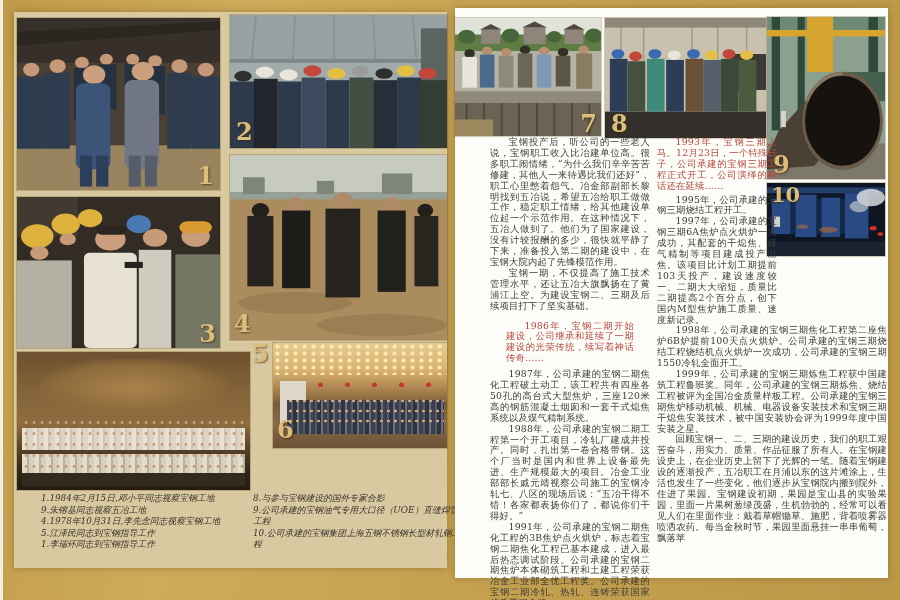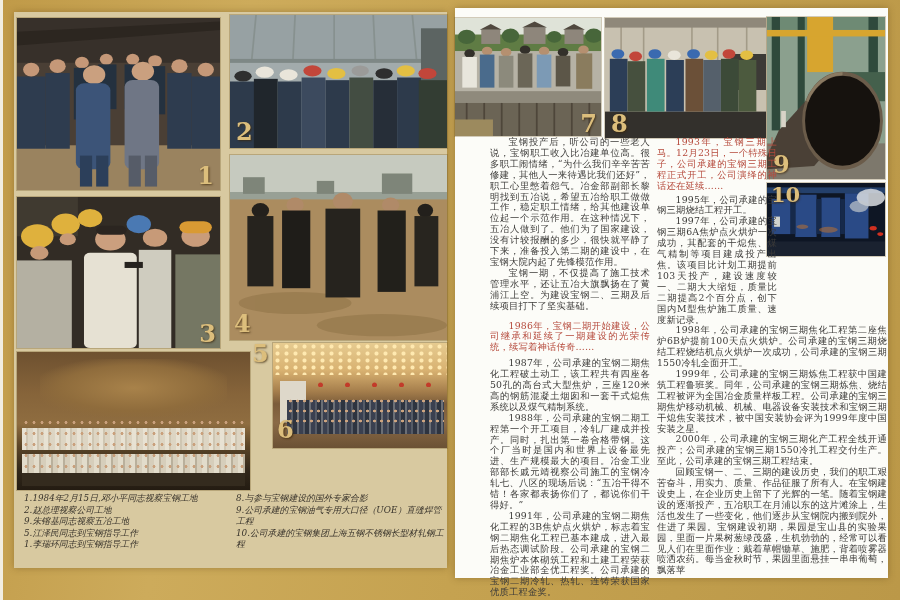--- a/index.html
+++ b/index.html
@@ -29,25 +29,25 @@
   .p10{left:312px;top:175px;width:118px;height:73px;}
   .num5-free{left:238px;top:330px;}
   
   .col{position:absolute;color:#3c3b39;font-size:9.3px;line-height:10.9px;
     text-align:justify;letter-spacing:.2px;}
   .col1{left:35px;top:129px;width:160px;}
   .col2{left:202px;top:129px;width:230px;}
   .float-spacer{float:right;width:110px;height:170px;}
   .para{text-indent:2em;margin:0;}
   .para.red{color:#b5493b;font-weight:normal;}
-  .para.red1986{margin:9px 0 5px;}
+  .para.red1986{margin:9px 16px 5px;}
   .para.red1993{margin:0 0 3px;}
   
   .captions{position:absolute;top:481px;font-size:8.8px;line-height:11.6px;
-    font-style:italic;color:#38332b;}
+    font-style:italic;color:#38332b;margin-left:17px;}
   .cap-left{left:10px;width:202px;}
   .cap-right{left:222px;width:212px;}
   .cap{margin:0;}
   
   .p5{background:linear-gradient(180deg,#6e5130 0%,#86643a 30%,#8f6d40 52%,#5c4628 68%,#31271a 86%,#241c12 100%);}
   .mural5{left:10%;top:5%;width:80%;height:42%;
     background:radial-gradient(ellipse at 50% 50%,#a8824a 0%,#8f6c3c 55%,rgba(143,108,60,0) 78%);}
   .crowd5a{left:2%;top:55%;width:96%;height:16%;
     background:repeating-linear-gradient(90deg,#e8e2d3 0 4px,#cfc6b2 4px 6px,#ddd5c3 6px 11px);}
   .crowd5b{left:2%;top:74%;width:96%;height:14%;
@@ -220,22 +220,22 @@
       <div class="ov lights6"></div>
       <div class="ov lant6"></div>
       <div class="ov scr6"></div>
       <div class="ov crowd6"></div>
       <div class="ov heads6"></div>
       <span class="num" style="left:4px;bottom:6px;">6</span>
     </div>
 
     <div class="captions cap-left">
       <div class="cap">1.1984年2月15日,邓小平同志视察宝钢工地</div>
-      <div class="cap">2.赵总理视察公司工地</div>
       <div class="cap">9.朱镕基同志视察五冶工地</div>
+      <div class="cap">4.1978年10月31日,李先念同志视察宝钢工地</div>
       <div class="cap">5.江泽民同志到宝钢指导工作</div>
       <div class="cap">1.李瑞环同志到宝钢指导工作</div>
     </div>
     <div class="captions cap-right">
       <div class="cap">8.与参与宝钢建设的国外专家合影</div>
       <div class="cap">9.公司承建的宝钢油气专用大口径（UOE）直缝焊管工程</div>
       <div class="cap">10.公司承建的宝钢集团上海五钢不锈钢长型材轧钢工程</div>
     </div>
   </div>
 
@@ -387,17 +387,16 @@
 
     </div>
 
     <div class="col col2">
       <div class="float-spacer"></div>
       <p class="para red red1993">1993年，宝钢三期上马。12月23日，一个特殊日子，公司承建的宝钢三期工程正式开工，公司演绎的神话还在延续……</p>
       <p class="para">1995年，公司承建的宝钢三期烧结工程开工。</p>
       <p class="para">1997年，公司承建的宝钢三期6A焦炉点火烘炉一次成功，其配套的干熄焦、煤气精制等项目建成投产出焦。该项目比计划工期提前103天投产，建设速度较一、二期大大缩短，质量比二期提高2个百分点，创下国内M型焦炉施工质量、速度新记录。</p>
       <p class="para">1998年，公司承建的宝钢三期焦化工程第二座焦炉6B炉提前100天点火烘炉。公司承建的宝钢三期烧结工程烧结机点火烘炉一次成功，公司承建的宝钢三期1550冷轧全面开工。</p>
       <p class="para">1999年，公司承建的宝钢三期炼焦工程获中国建筑工程鲁班奖。同年，公司承建的宝钢三期炼焦、烧结工程被评为全国冶金质量样板工程。公司承建的宝钢三期焦炉移动机械、机械、电器设备安装技术和宝钢三期干熄焦安装技术，被中国安装协会评为1999年度中国安装之星。</p>
-      <p class="para">2000年，公司承建的宝钢三期化产工程全线开通投产；公司承建的宝钢三期1550冷扎工程交付生产。至此，公司承建的宝钢三期工程结束。</p>
       <p class="para">回顾宝钢一、二、三期的建设历史，我们的职工艰苦奋斗，用实力、质量、作品征服了所有人。在宝钢建设史上，在企业历史上留下了光辉的一笔。随着宝钢建设的逐渐投产，五冶职工在月浦以东的这片滩涂上，生活也发生了一些变化，他们逐步从宝钢院内搬到院外，住进了果园。宝钢建设初期，果园是宝山县的实验果园，里面一片果树葱绿茂盛，生机勃勃的，经常可以看见人们在里面作业：戴着草帽锄草、施肥，背着喷雾器喷洒农药。每当金秋时节，果园里面悬挂一串串葡萄，飘落苹</p>
     </div>
   </div>
 </div>
 
 </body></html>

